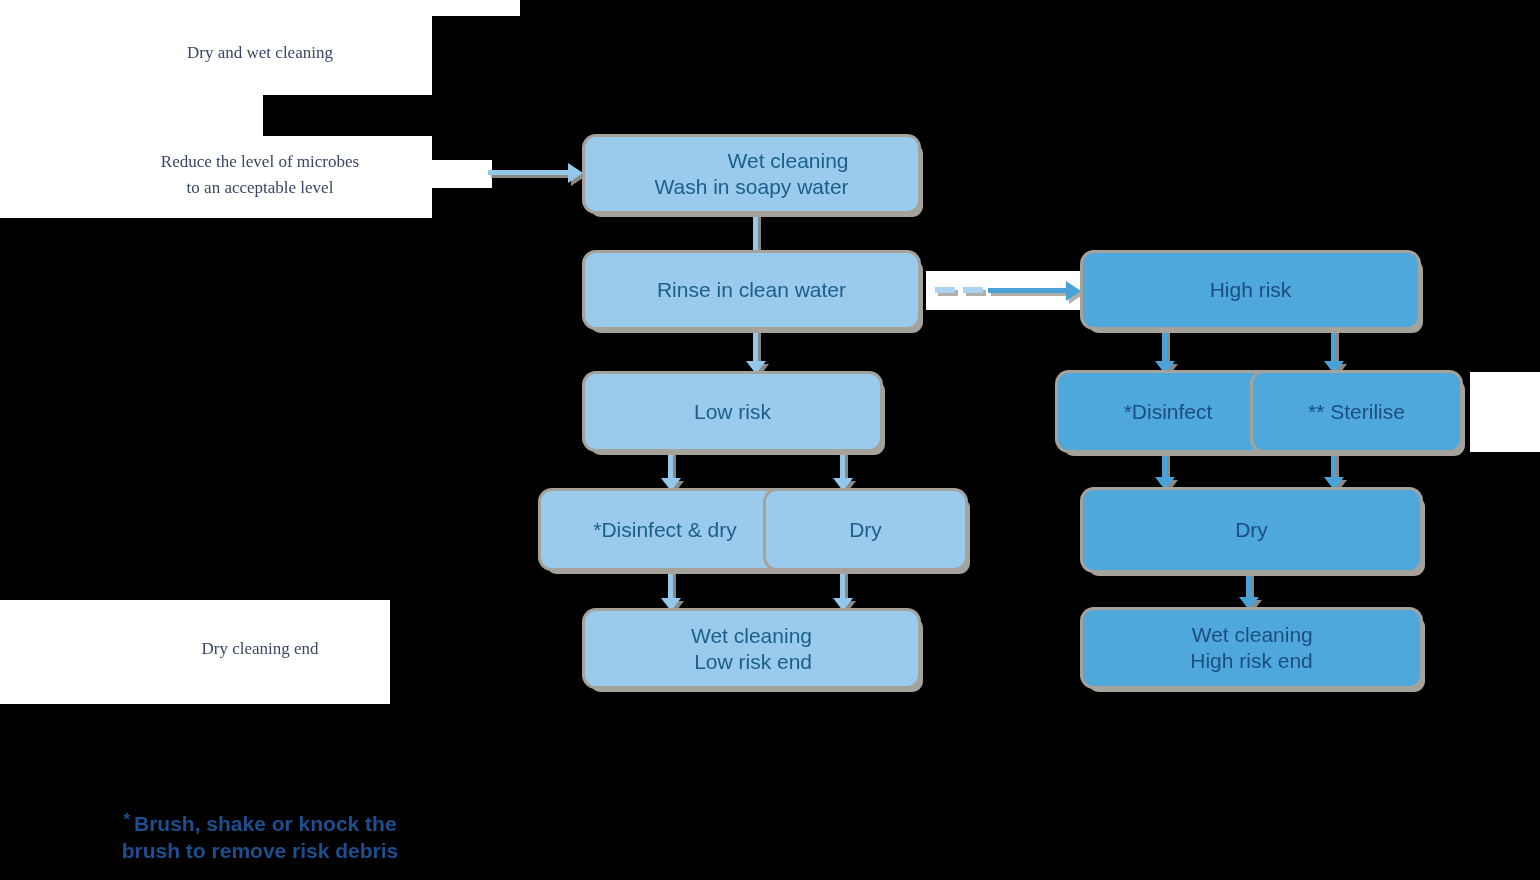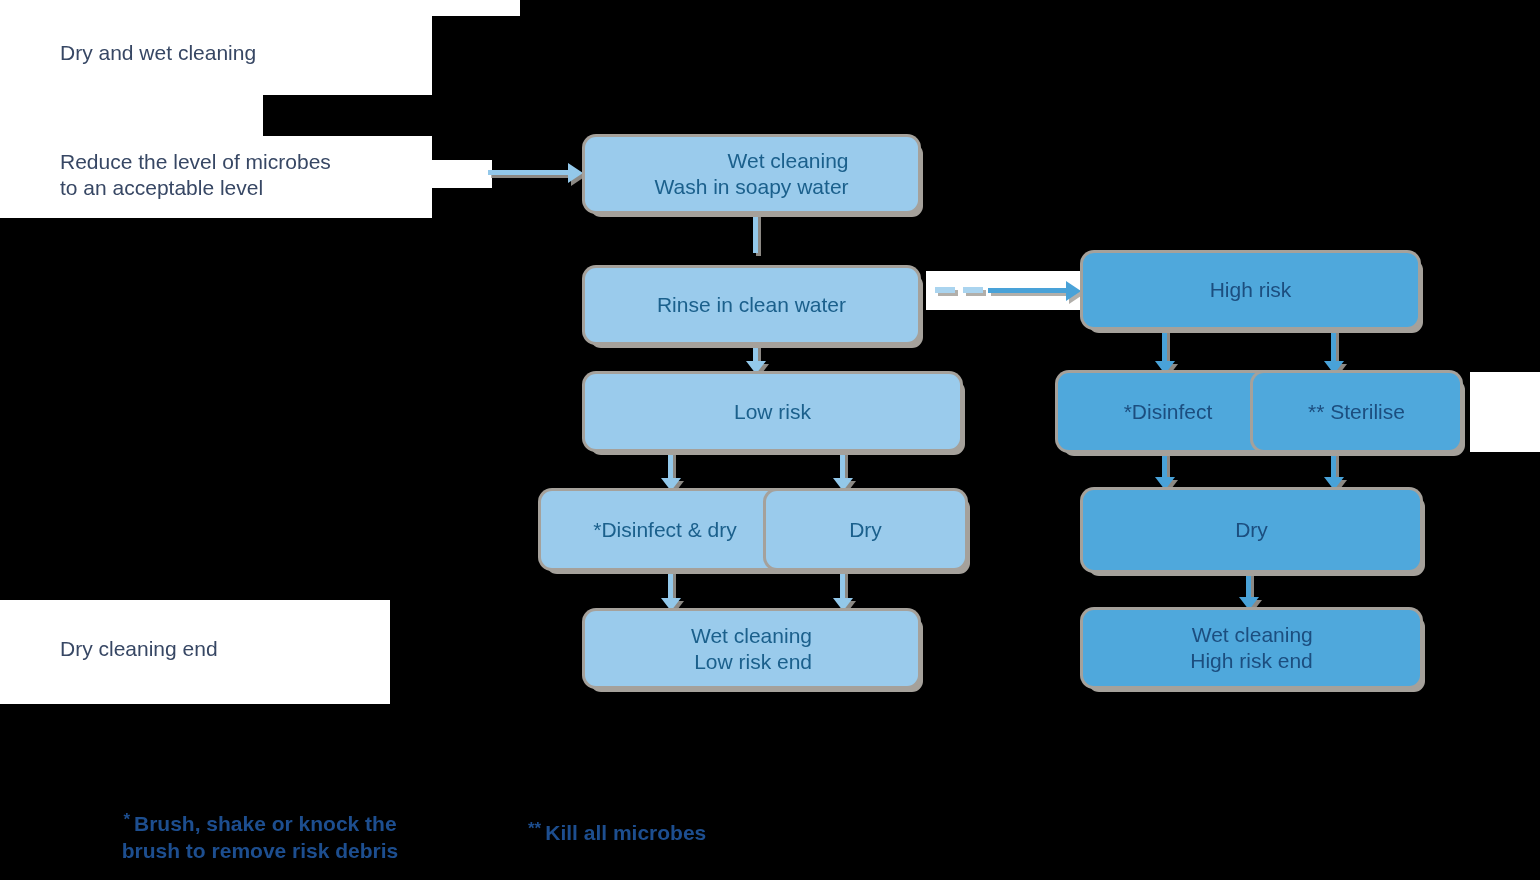--- a/index.html
+++ b/index.html
@@ -7,38 +7,38 @@
     position:relative;width:1540px;height:880px;overflow:hidden;
     background:var(--bg,#000);
     font-family:"Liberation Sans",sans-serif;
   }
   
   .white-shape{position:absolute;background:var(--panel,#fff);z-index:1;}
   .black-patch{position:absolute;background:var(--bg,#000);z-index:2;}
   
   .side-label{
     position:absolute;z-index:4;width:400px;left:60px;
-    text-align:left;color:var(--label-text,#374764);
-    font-size:21px;line-height:26px;white-space:pre-line;
+    text-align:center;color:var(--label-text,#374764);
+    font-size:17px;line-height:26px;white-space:pre-line;font-family:Liberation Serif, serif;
   }
   .lbl-title{top:40px;}
   .lbl-reduce{top:149px;}
   .lbl-dryend{top:636px;}
   
   .node{
     position:absolute;z-index:5;border-radius:11px;
     display:flex;align-items:center;justify-content:center;text-align:right;
     font-size:21px;line-height:26px;white-space:pre-line;
     box-shadow:0 0 0 3px var(--shadow,#a5a19b),5px 6px 0 0 var(--shadow,#a5a19b);
   }
   .node.light{background:var(--box-light,#9acbec);color:var(--text-light-box,#1b608c);}
   .node.dark{background:var(--box-dark,#4fa8dc);color:var(--text-dark-box,#1c4e7f);}
   .n-wet{left:585px;top:137px;width:333px;height:74px;}
-  .n-rinse{left:585px;top:253px;width:333px;height:74px;margin-top:15px;}
-  .n-lowrisk{left:585px;top:374px;width:375px;height:75px;}
+  .n-rinse{left:585px;top:253px;width:333px;height:74px;}
+  .n-lowrisk{left:585px;top:374px;width:295px;height:75px;}
   .n-disdry{left:541px;top:491px;width:248px;height:77px;}
   .n-drylow{left:766px;top:491px;width:199px;height:77px;}
   .n-lowend{left:585px;top:611px;width:333px;height:75px;}
   .n-highrisk{left:1083px;top:253px;width:335px;height:74px;}
   .n-disinfect{left:1058px;top:373px;width:220px;height:77px;}
   .n-sterilise{left:1253px;top:373px;width:207px;height:77px;}
   .n-dryhigh{left:1083px;top:490px;width:337px;height:80px;}
   .n-highend{left:1083px;top:610px;width:337px;height:76px;}
   
   .conn{position:absolute;z-index:3;filter:drop-shadow(3px 3px 0 rgba(165,161,155,0.85));}
@@ -113,15 +113,14 @@
 
   <div class="node dark n-highrisk">High risk</div>
   <div class="node dark n-disinfect">*Disinfect</div>
   <div class="node dark n-sterilise">** Sterilise</div>
   <div class="node dark n-dryhigh">Dry</div>
   <div class="node dark n-highend">Wet cleaning
 High risk end</div>
 
   <div class="footnote fn-1"><span class="fn-marker">*</span><span>Brush, shake or knock the
 brush to remove risk debris</span></div>
-  <div class="footnote fn-2"><span class="fn-marker">**</span><span>Kill all microbes</span></div>
 
 </div>
 
 </body></html>

